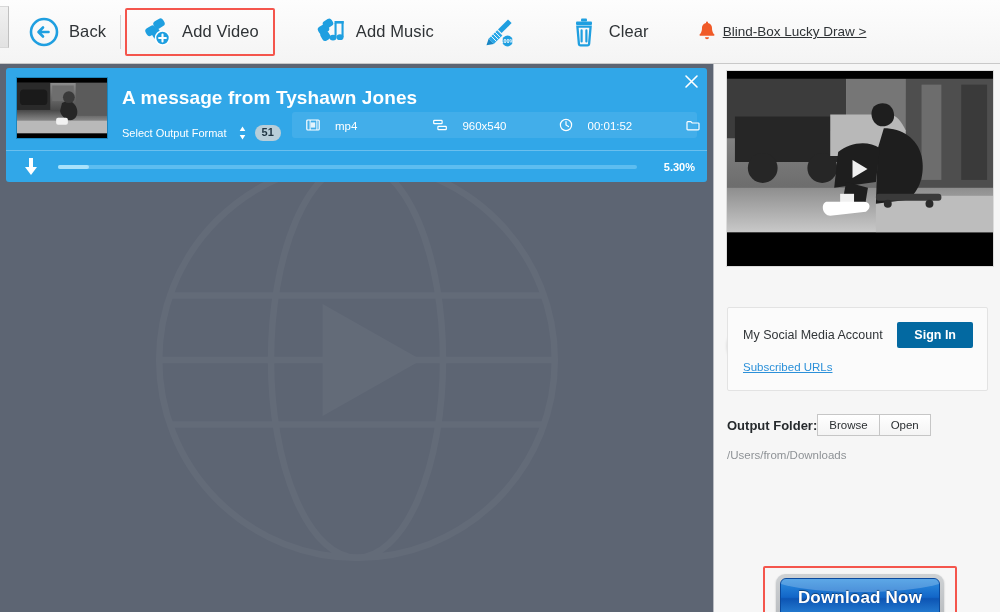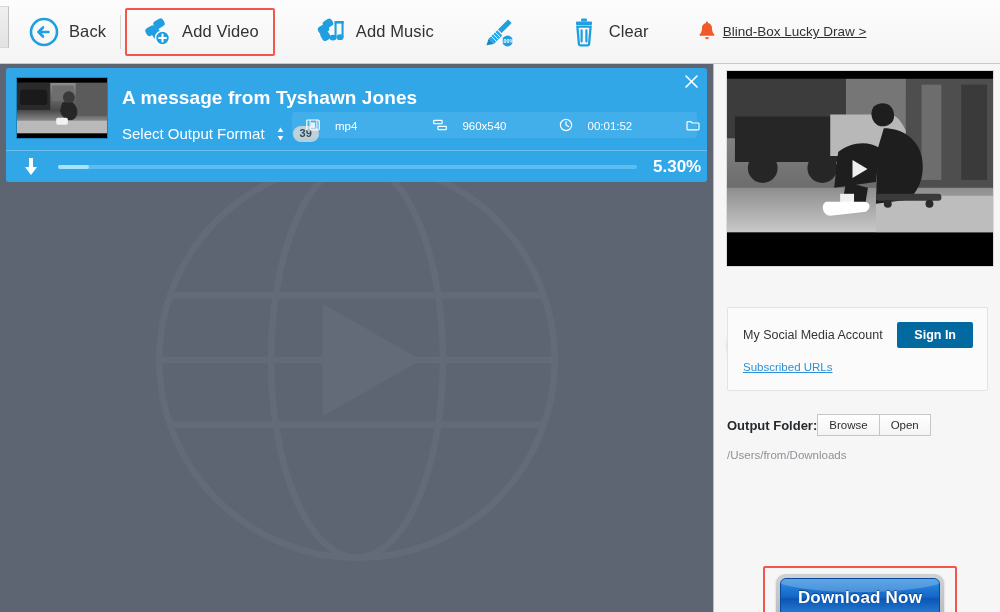--- a/index.html
+++ b/index.html
@@ -67,21 +67,21 @@
     width: 92px; height: 62px; flex: none; background: #0b0b0b;
     border: 1px solid #1c85bd; overflow: hidden; position: relative;
   }
   .thumb svg { display: block; width: 100%; height: 100%; }
   .task-info { flex: 1; padding-left: 14px; position: relative; }
   .task-title {
     font-size: 19px; font-weight: bold; color: #ffffff;
     margin-top: 10px; letter-spacing: .1px;
   }
   .task-meta-row { display: flex; align-items: center; margin-top: 16px; }
-  .fmt-label { font-size: 15px; color: #ffffff; }
+  .fmt-label { font-size: 11px; color: #ffffff; }
   .spin-ico { margin: 0 9px 0 12px; width: 7px; height: 14px; }
   .fmt-badge {
     background: #b8ced9; color: #1e3442; font-size: 11px; font-weight: bold;
     border-radius: 9px; padding: 2px 7px 3px 7px; line-height: 1;
   }
   .meta-strip {
     position: absolute; left: 286px; top: 44px; right: 10px; height: 26px;
     background: rgba(255,255,255,.085); border-radius: 3px;
     display: flex; align-items: center;
   }
@@ -96,21 +96,21 @@
     border-top: 1px solid rgba(255,255,255,.28);
     display: flex; align-items: center; padding: 0 12px 0 18px;
   }
   .dl-arrow { width: 14px; height: 18px; flex: none; margin-right: 20px; }
   .bar-track {
     flex: 1; height: 4px; background: #5dbdf0; border-radius: 2px; position: relative;
   }
   .bar-fill {
     position: absolute; left: 0; top: 0; height: 4px; background: #a9e2fb; border-radius: 2px;
   }
-  .pct { font-size: 17px; font-weight: bold; color: #ffffff; margin-left: 16px; width: 42px; text-align: right; }
+  .pct { font-size: 11px; font-weight: bold; color: #ffffff; margin-left: 16px; width: 42px; text-align: right; }
 
   
   .right {
     position: absolute; left: 713px; top: 64px; width: 287px; height: 548px;
     background: #f6f6f6; border-left: 1px solid #b9bcc2;
   }
   .video-box {
     position: absolute; left: 12px; top: 6px; width: 268px; height: 197px;
     background: #000; overflow: hidden; border: 1px solid #dcdcdc;
   }
@@ -337,21 +337,21 @@
         <div class="task-info">
           <div class="task-title">A message from Tyshawn Jones</div>
 
           <div class="task-meta-row">
             <span class="fmt-label">Select Output Format</span>
             <span class="spin-ico">
               <svg viewBox="0 0 7 14">
                 <path d="M3.5 0.5 6.3 5H0.7zM3.5 13.5 0.7 9h5.6z" fill="#ffffff"></path>
               </svg>
             </span>
-            <span class="fmt-badge">39</span>
+            <span class="fmt-badge">51</span>
           </div>
         </div>
 
         <div class="meta-strip">
           <div class="meta-cell" style="margin-left:14px">
             <span class="mi">
               <svg viewBox="0 0 14 14">
                 <rect x="0.8" y="2" width="12.4" height="10" rx="1" fill="none" stroke="#ffffff" stroke-width="1.2"></rect>
                 <rect x="3.6" y="2" width="1" height="10" fill="#ffffff"></rect>
                 <rect x="10.4" y="2" width="1" height="10" fill="#ffffff"></rect>

